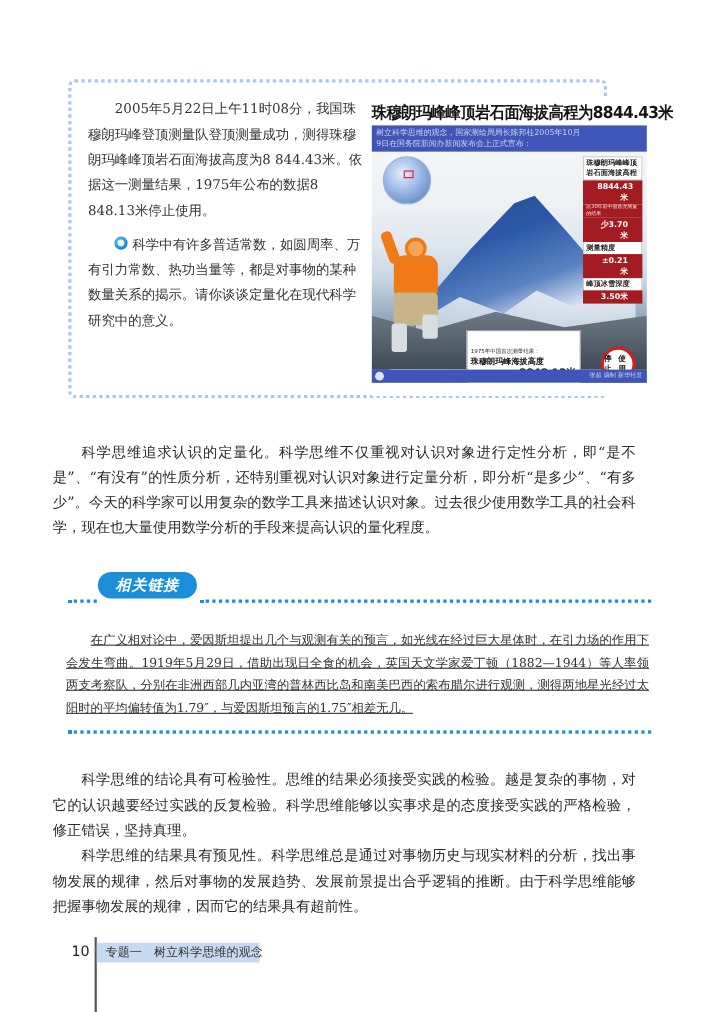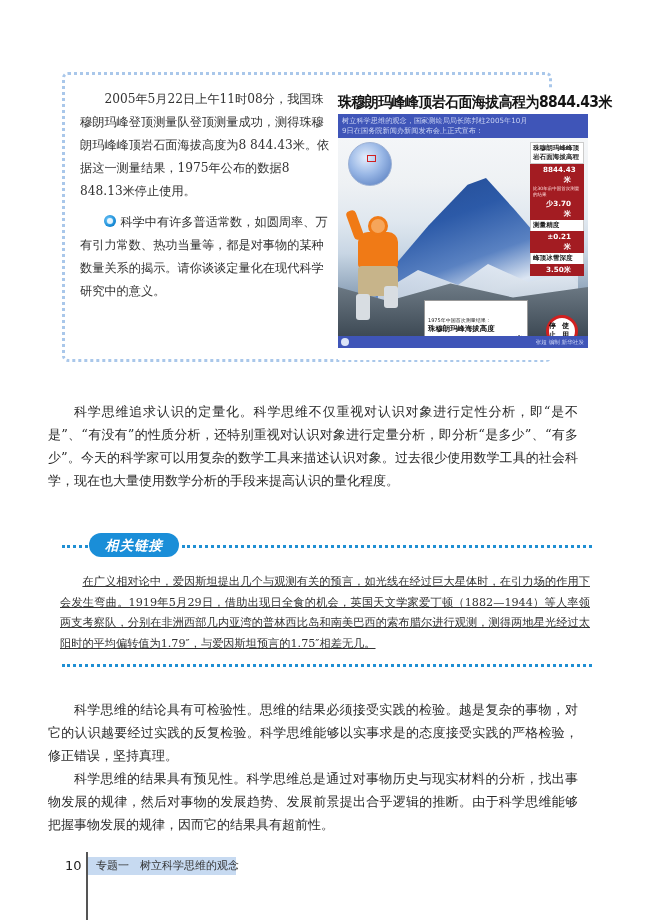--- a/index.html
+++ b/index.html
@@ -120,21 +120,21 @@
   }
   .para p { text-indent: 2em; }
   .para1 { top: 400px; }
   .para2 { top: 698px; }
 
   
   .dots-line {
     position: absolute; height: 0; border-top: 3px dotted #1f8fd3;
   }
   .tag {
-    position: absolute; left: 89px; top: 533px; width: 90px; height: 24px;
+    position: absolute; left: 89px; top: 520px; width: 90px; height: 24px;
     background: #1a8ed8; border-radius: 12px; color: #fff;
     font-family: "DejaVu Sans", sans-serif; font-weight: bold; font-style: italic;
     font-size: 13.5px; line-height: 24px; text-align: center; letter-spacing: 1px;
   }
   .link-text {
     position: absolute; left: 60px; top: 572px; width: 530px;
     font-family: "DejaVu Serif", serif; font-size: 11.2px; line-height: 20.5px;
     color: #333; text-align: justify; text-decoration: underline;
   }
   .link-text p { text-indent: 2em; }

